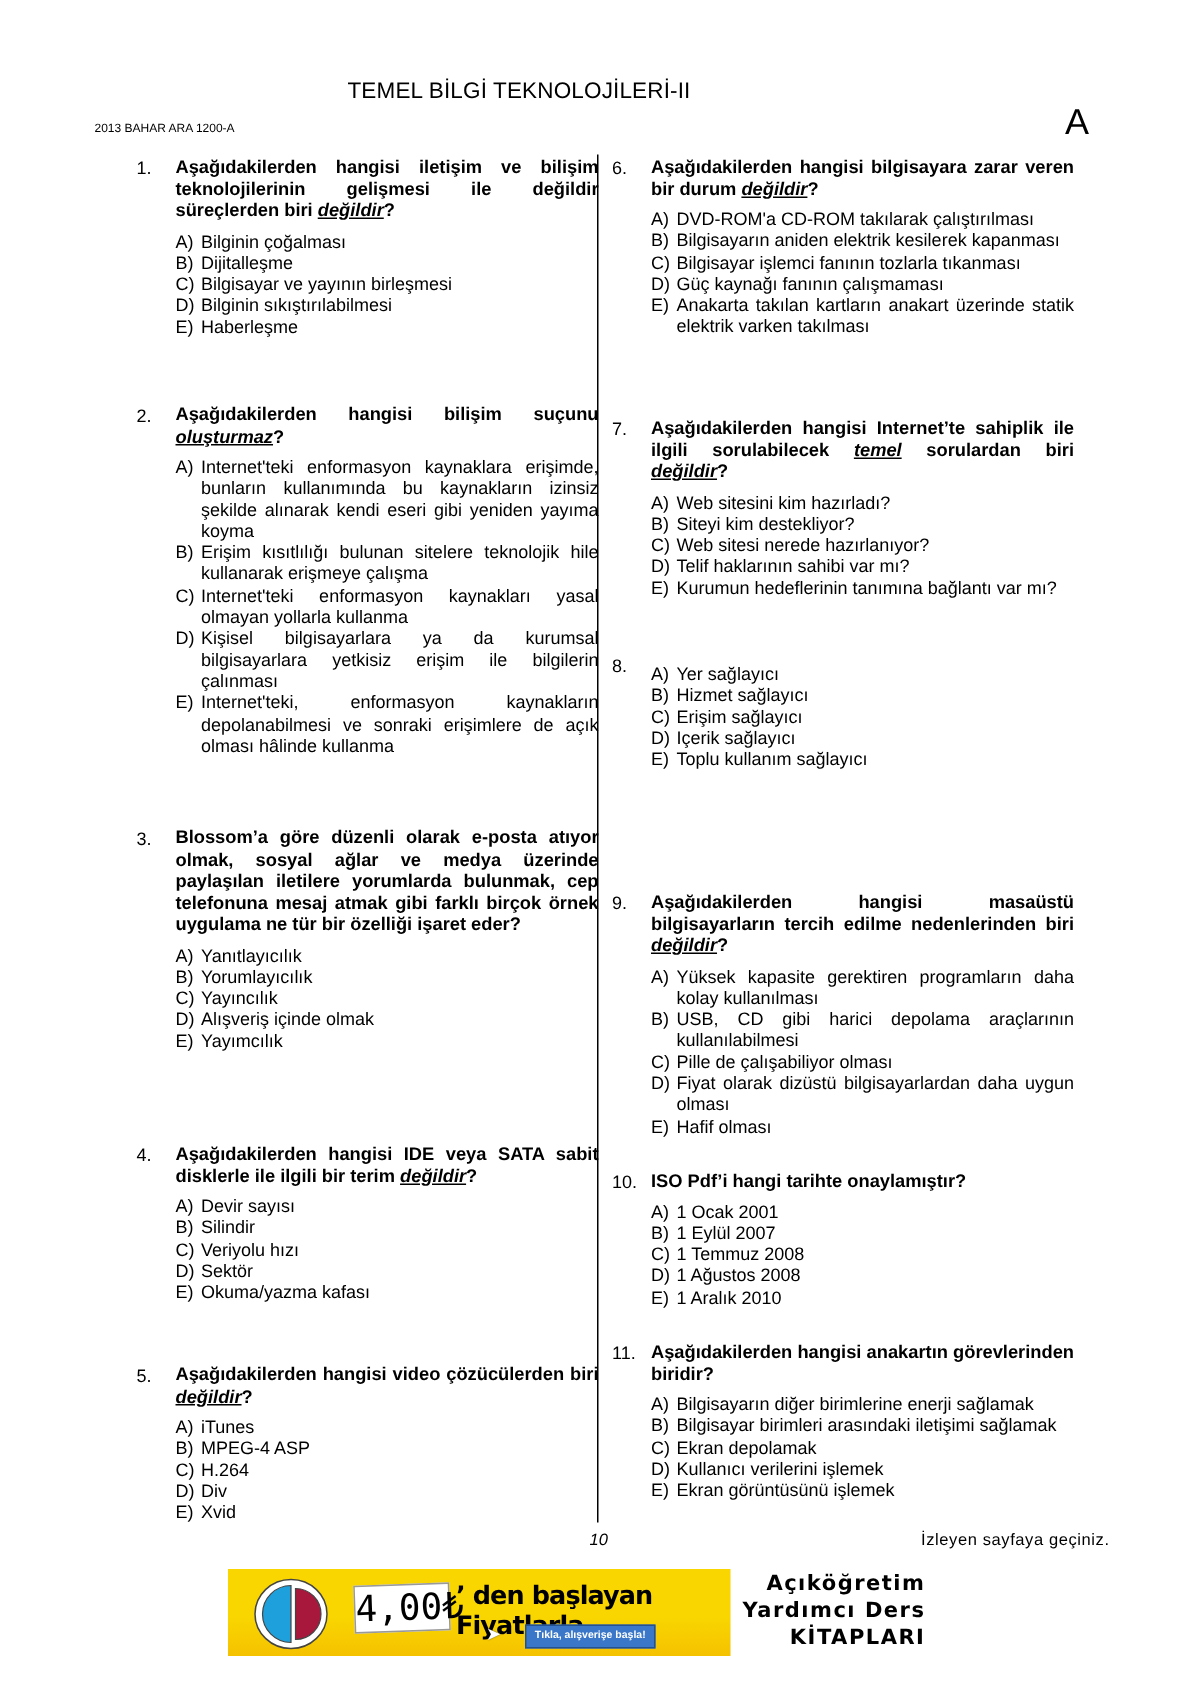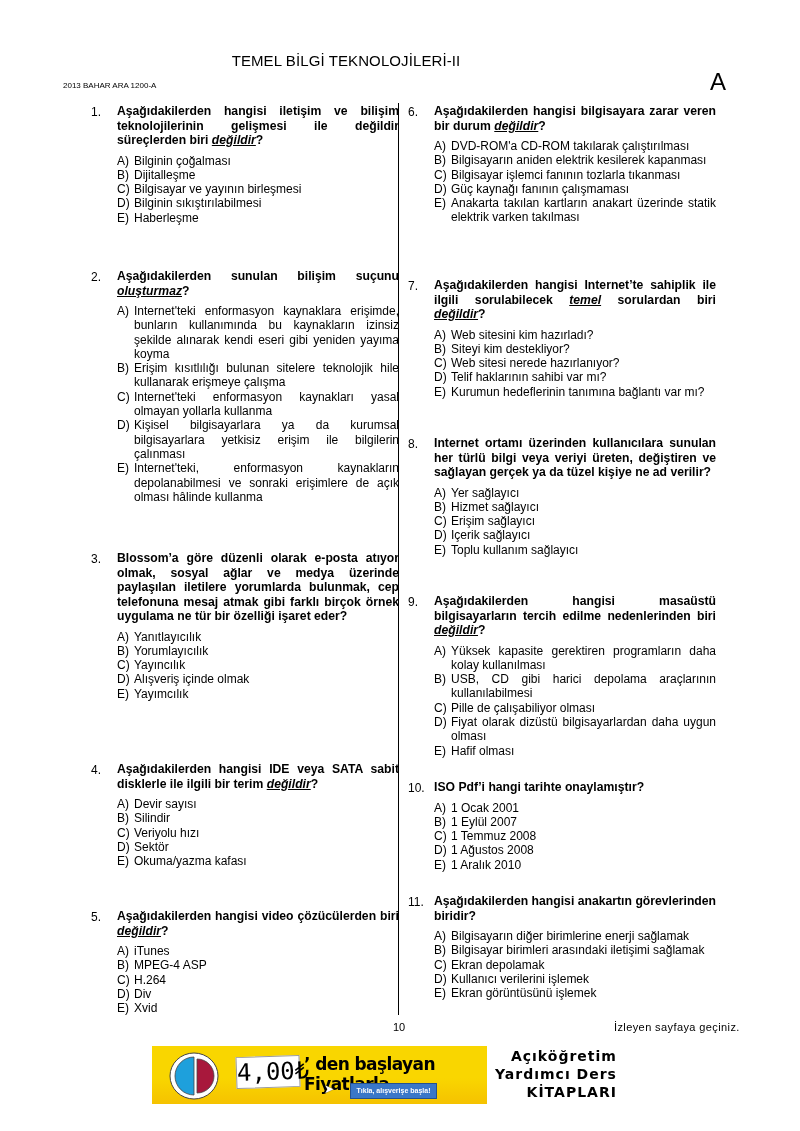--- a/index.html
+++ b/index.html
@@ -10,21 +10,21 @@
     .code { position: absolute; top: 81px; left: 63px; font-size: 8px; }
     .booklet { position: absolute; top: 68px; left: 710px; font-size: 24px; }
     .divider { position: absolute; left: 398px; top: 103px; width: 1px; height: 912px; background: #000; }
     .q { position: absolute; width: 282px; }
     .qnum { position: absolute; left: -26px; top: 1px; font-size: 12px; width: 24px; }
     .qtext { font-weight: bold; font-size: 12.2px; line-height: 14.5px; text-align: justify; }
     .qtext u { text-decoration: underline; font-style: italic; }
     .opts { margin-top: 6px; padding-left: 0; }
     .opt { position: relative; padding-left: 17px; font-size: 12px; line-height: 14.3px; text-align: justify; }
     .opt .letter { position: absolute; left: 0; top: 0; }
-    .pagenum { position: absolute; top: 1021px; left: 393px; font-size: 11px; }
+    .pagenum { position: absolute; top: 1021px; left: 393px; font-size: 11px; font-style: italic; }
     .next { position: absolute; top: 1021px; left: 614px; font-size: 11px; letter-spacing: 0.4px; text-align: center; }
     .ad { position: absolute; top: 1046px; left: 152px; width: 335px; height: 58px;
       background: linear-gradient(#f9d600 0%, #f9d600 55%, #f5c200 100%); overflow: hidden; }
     .ad-logo { position: absolute; left: 16px; top: 5px; width: 52px; height: 50px; }
     .price { position: absolute; left: 84px; top: 10px; width: 62px; height: 30px; background: #fff;
       border: 1px solid #999; transform: rotate(-2deg); font-size: 24px; line-height: 30px; text-align: center;
       font-family: "DejaVu Sans Mono", monospace; }
     .slogan { position: absolute; left: 152px; top: 8px; font-weight: bold; font-size: 17px;
       font-family: "DejaVu Sans", sans-serif; letter-spacing: -0.6px; }
     .cursor { position: absolute; left: 172px; top: 36px; font-size: 12px; color: #fff;
@@ -48,21 +48,21 @@
     <div class="opts">
       <div class="opt"><span class="letter">A)</span><span>Bilginin çoğalması</span></div>
       <div class="opt"><span class="letter">B)</span><span>Dijitalleşme</span></div>
       <div class="opt"><span class="letter">C)</span><span>Bilgisayar ve yayının birleşmesi</span></div>
       <div class="opt"><span class="letter">D)</span><span>Bilginin sıkıştırılabilmesi</span></div>
       <div class="opt"><span class="letter">E)</span><span>Haberleşme</span></div>
     </div>
   </div>
 <div id="q1" class="q" style="left:117px; top:269px;">
     <div class="qnum">2.</div>
-    <div class="qtext"><span>Aşağıdakilerden sunulan bilişim suçunu </span><u>oluşturmaz</u><span>?</span></div>
+    <div class="qtext"><span>Aşağıdakilerden hangisi bilişim suçunu </span><u>oluşturmaz</u><span>?</span></div>
     <div class="opts">
       <div class="opt"><span class="letter">A)</span><span>Internet'teki enformasyon kaynaklara erişimde, bunların kullanımında bu kaynakların izinsiz şekilde alınarak kendi eseri gibi yeniden yayıma koyma</span></div>
       <div class="opt"><span class="letter">B)</span><span>Erişim kısıtlılığı bulunan sitelere teknolojik hile kullanarak erişmeye çalışma</span></div>
       <div class="opt"><span class="letter">C)</span><span>Internet'teki enformasyon kaynakları yasal olmayan yollarla kullanma</span></div>
       <div class="opt"><span class="letter">D)</span><span>Kişisel bilgisayarlara ya da kurumsal bilgisayarlara yetkisiz erişim ile bilgilerin çalınması</span></div>
       <div class="opt"><span class="letter">E)</span><span>Internet'teki, enformasyon kaynakların depolanabilmesi ve sonraki erişimlere de açık olması hâlinde kullanma</span></div>
     </div>
   </div>
 <div id="q2" class="q" style="left:117px; top:551px;">
     <div class="qnum">3.</div>
@@ -114,21 +114,20 @@
     <div class="opts">
       <div class="opt"><span class="letter">A)</span><span>Web sitesini kim hazırladı?</span></div>
       <div class="opt"><span class="letter">B)</span><span>Siteyi kim destekliyor?</span></div>
       <div class="opt"><span class="letter">C)</span><span>Web sitesi nerede hazırlanıyor?</span></div>
       <div class="opt"><span class="letter">D)</span><span>Telif haklarının sahibi var mı?</span></div>
       <div class="opt"><span class="letter">E)</span><span>Kurumun hedeflerinin tanımına bağlantı var mı?</span></div>
     </div>
   </div>
 <div id="q7" class="q" style="left:434px; top:436px;">
     <div class="qnum">8.</div>
-    <div class="qtext"><span>Internet ortamı üzerinden kullanıcılara sunulan her türlü bilgi veya veriyi üreten, değiştiren ve sağlayan gerçek ya da tüzel kişiye ne ad verilir?</span><u></u><span></span></div>
     <div class="opts">
       <div class="opt"><span class="letter">A)</span><span>Yer sağlayıcı</span></div>
       <div class="opt"><span class="letter">B)</span><span>Hizmet sağlayıcı</span></div>
       <div class="opt"><span class="letter">C)</span><span>Erişim sağlayıcı</span></div>
       <div class="opt"><span class="letter">D)</span><span>Içerik sağlayıcı</span></div>
       <div class="opt"><span class="letter">E)</span><span>Toplu kullanım sağlayıcı</span></div>
     </div>
   </div>
 <div id="q8" class="q" style="left:434px; top:594px;">
     <div class="qnum">9.</div>

